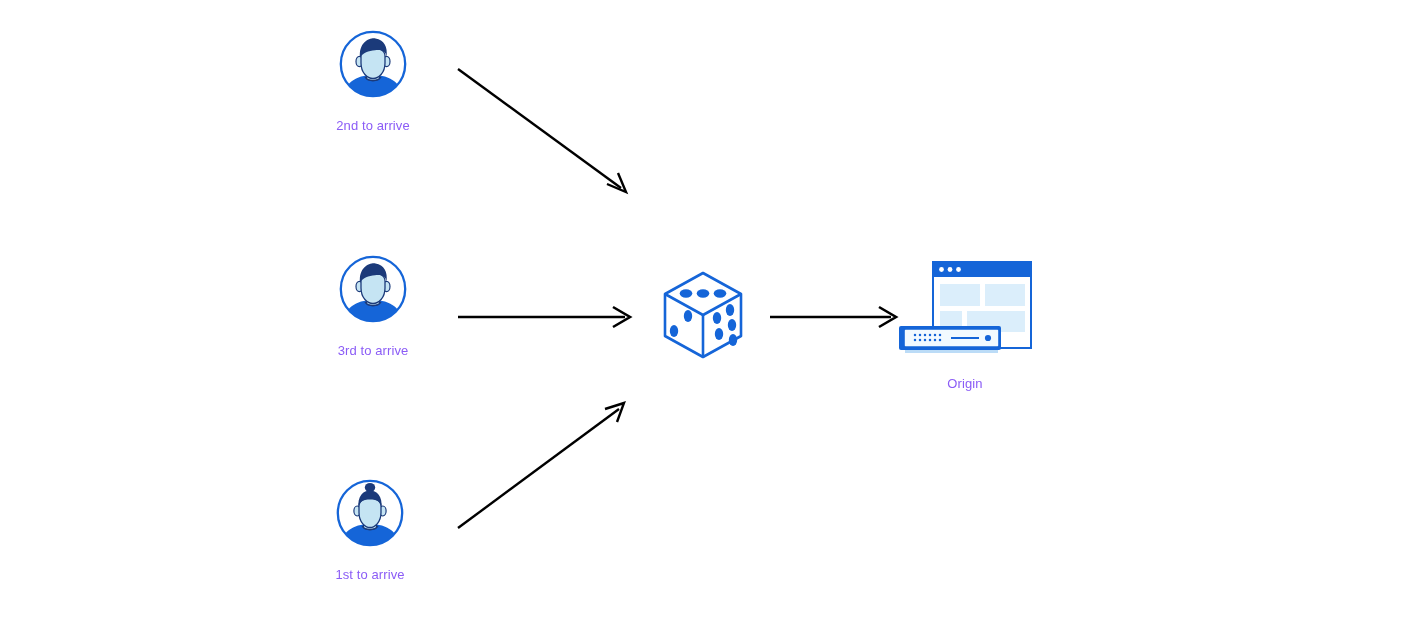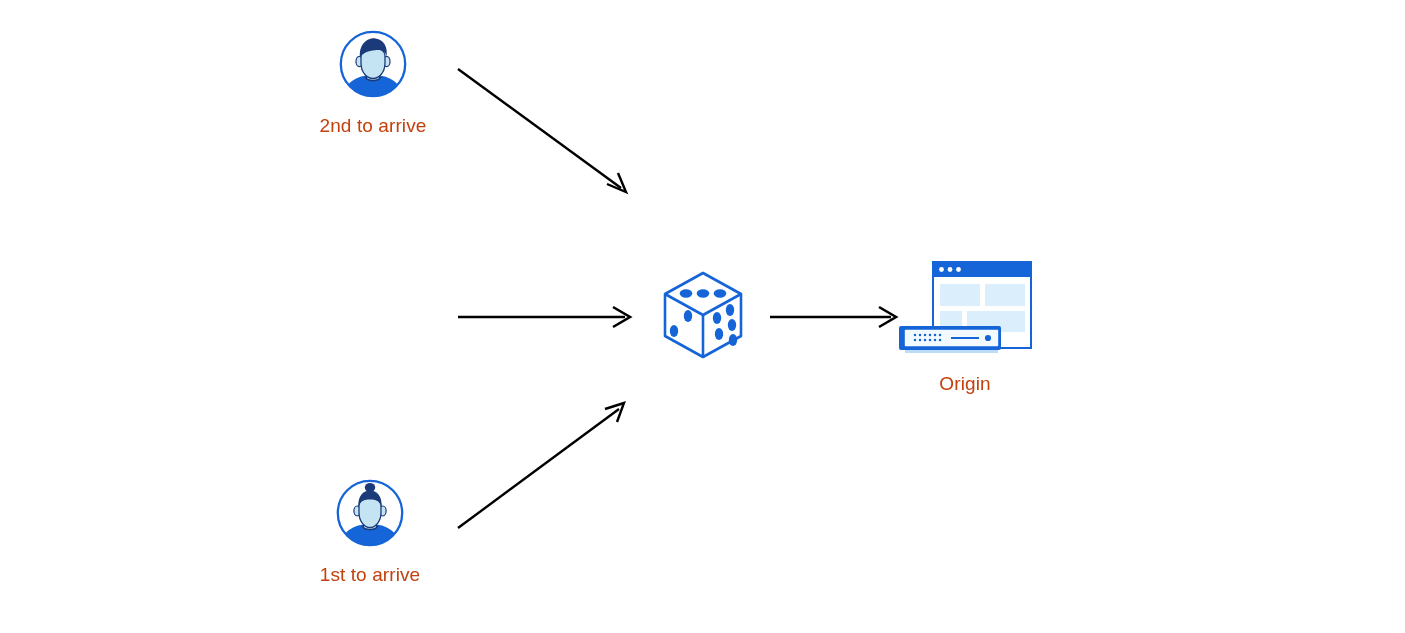--- a/index.html
+++ b/index.html
@@ -21,23 +21,23 @@
     background: #ffffff;
     overflow: hidden;
   }
   .node {
     position: absolute;
     display: flex;
     flex-direction: column;
     align-items: center;
   }
   .node-label {
-    font-size: 19px;
+    font-size: 13px;
     line-height: 24px;
-    color: #c2410c;
+    color: #8b5cf6;
     letter-spacing: 0.1px;
     white-space: nowrap;
     text-align: center;
   }
   .avatar-node .node-label { margin-top: 14px; }
   .origin-node .node-label { margin-top: 14px; text-align: right; }
   .icon-box { display: block; }
   svg { display: block; overflow: visible; }
   #arrow-layer {
     position: absolute;
@@ -98,20 +98,42 @@
 
           <path d="M 24 28 C 24 17 48 17 48 28 L 48 35 C 48 45 41.5 50.5 36 50.5 C 30.5 50.5 24 45 24 35 Z" fill="#c5e4f3" stroke="#1b3a7a" stroke-width="1.3"></path>
 
           <path d="M 23 29.5 C 21.5 14 33 9.5 38.5 10.5 C 47 12 51 18.5 49.5 29 C 49 23.5 45.5 21.5 38 22.2 C 31.5 22.8 26 24.5 23 29.5 Z" fill="#1b3a7a"></path>
         </g>
       </svg>
     </span>
     <span class="node-label">2nd to arrive</span>
   </div>
 
+  <div class="node avatar-node" style="left:297px; top:253px; width:152px;">
+    <span class="icon-box">
+      <svg width="72" height="72" viewBox="0 0 72 72">
+        <defs>
+          <clipPath id="clip-av-b">
+              <circle cx="36" cy="36" r="32.2"></circle>
+            </clipPath>
+        </defs>
+        <circle cx="36" cy="36" r="32.2" fill="#ffffff" stroke="#1565d8" stroke-width="2.3"></circle>
+        <g clip-path="url(#clip-av-b)">
+          <path d="M 36 47 C 16 47 6 58 4 74 L 68 74 C 66 58 56 47 36 47 Z" fill="#1565d8"></path>
+          <path d="M 29.5 38 L 42.5 38 L 42.5 50 C 42.5 53 29.5 53 29.5 50 Z" fill="#c5e4f3" stroke="#1b3a7a" stroke-width="1.2" stroke-linejoin="round"></path>
+          <path d="M 28 49 C 31 54 41 54 44 49" fill="none" stroke="#1b3a7a" stroke-width="1.4"></path>
+          <ellipse cx="22.4" cy="33.5" rx="3.4" ry="5.1" fill="#c5e4f3" stroke="#1b3a7a" stroke-width="1.2"></ellipse>
+          <ellipse cx="49.6" cy="33.5" rx="3.4" ry="5.1" fill="#c5e4f3" stroke="#1b3a7a" stroke-width="1.2"></ellipse>
+          <path d="M 24 28 C 24 17 48 17 48 28 L 48 35 C 48 45 41.5 50.5 36 50.5 C 30.5 50.5 24 45 24 35 Z" fill="#c5e4f3" stroke="#1b3a7a" stroke-width="1.3"></path>
+          <path d="M 23 29.5 C 21.5 14 33 9.5 38.5 10.5 C 47 12 51 18.5 49.5 29 C 49 23.5 45.5 21.5 38 22.2 C 31.5 22.8 26 24.5 23 29.5 Z" fill="#1b3a7a"></path>
+        </g>
+      </svg>
+    </span>
+    <span class="node-label">3rd to arrive</span>
+  </div>
 
   <div class="node avatar-node" style="left:294px; top:477px; width:152px;">
     <span class="icon-box">
       <svg width="72" height="72" viewBox="0 0 72 72">
         <defs>
           <clipPath id="clip-av-c">
               <circle cx="36" cy="36" r="32.2"></circle>
             </clipPath>
         </defs>
         <circle cx="36" cy="36" r="32.2" fill="#ffffff" stroke="#1565d8" stroke-width="2.3"></circle>

